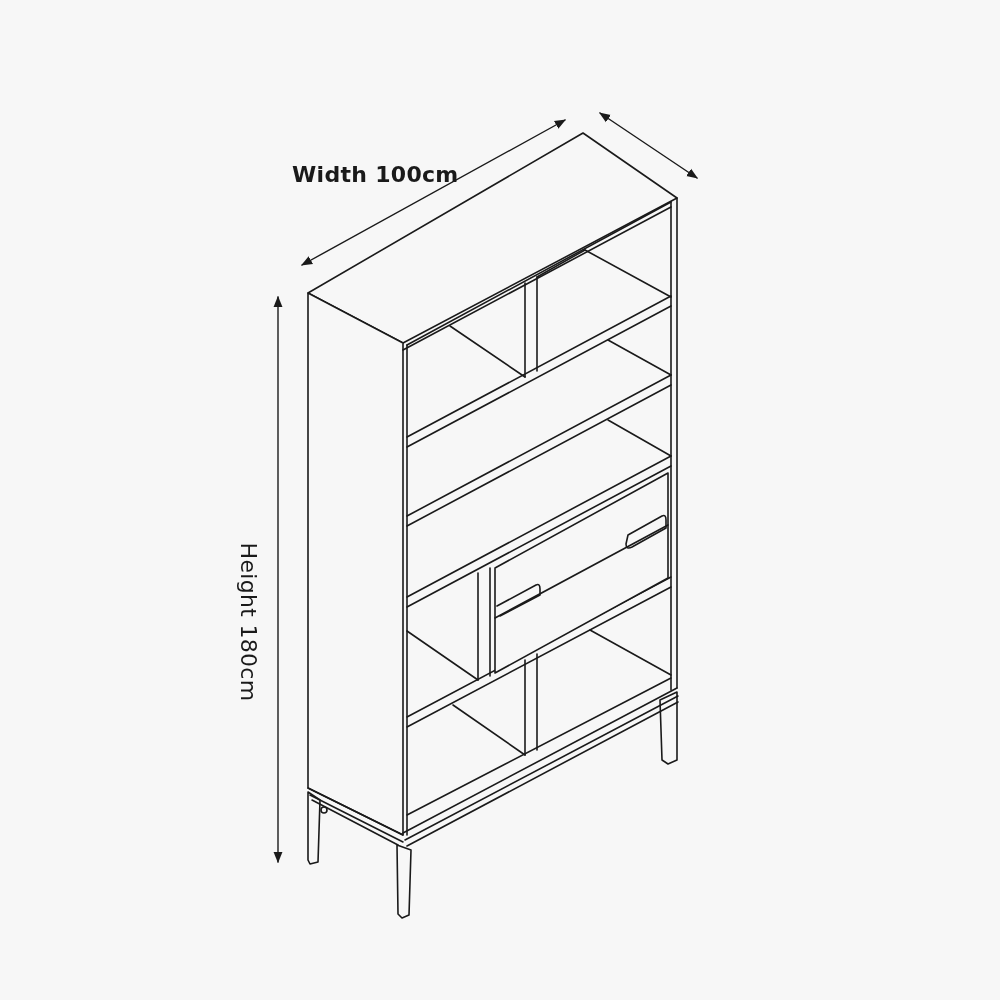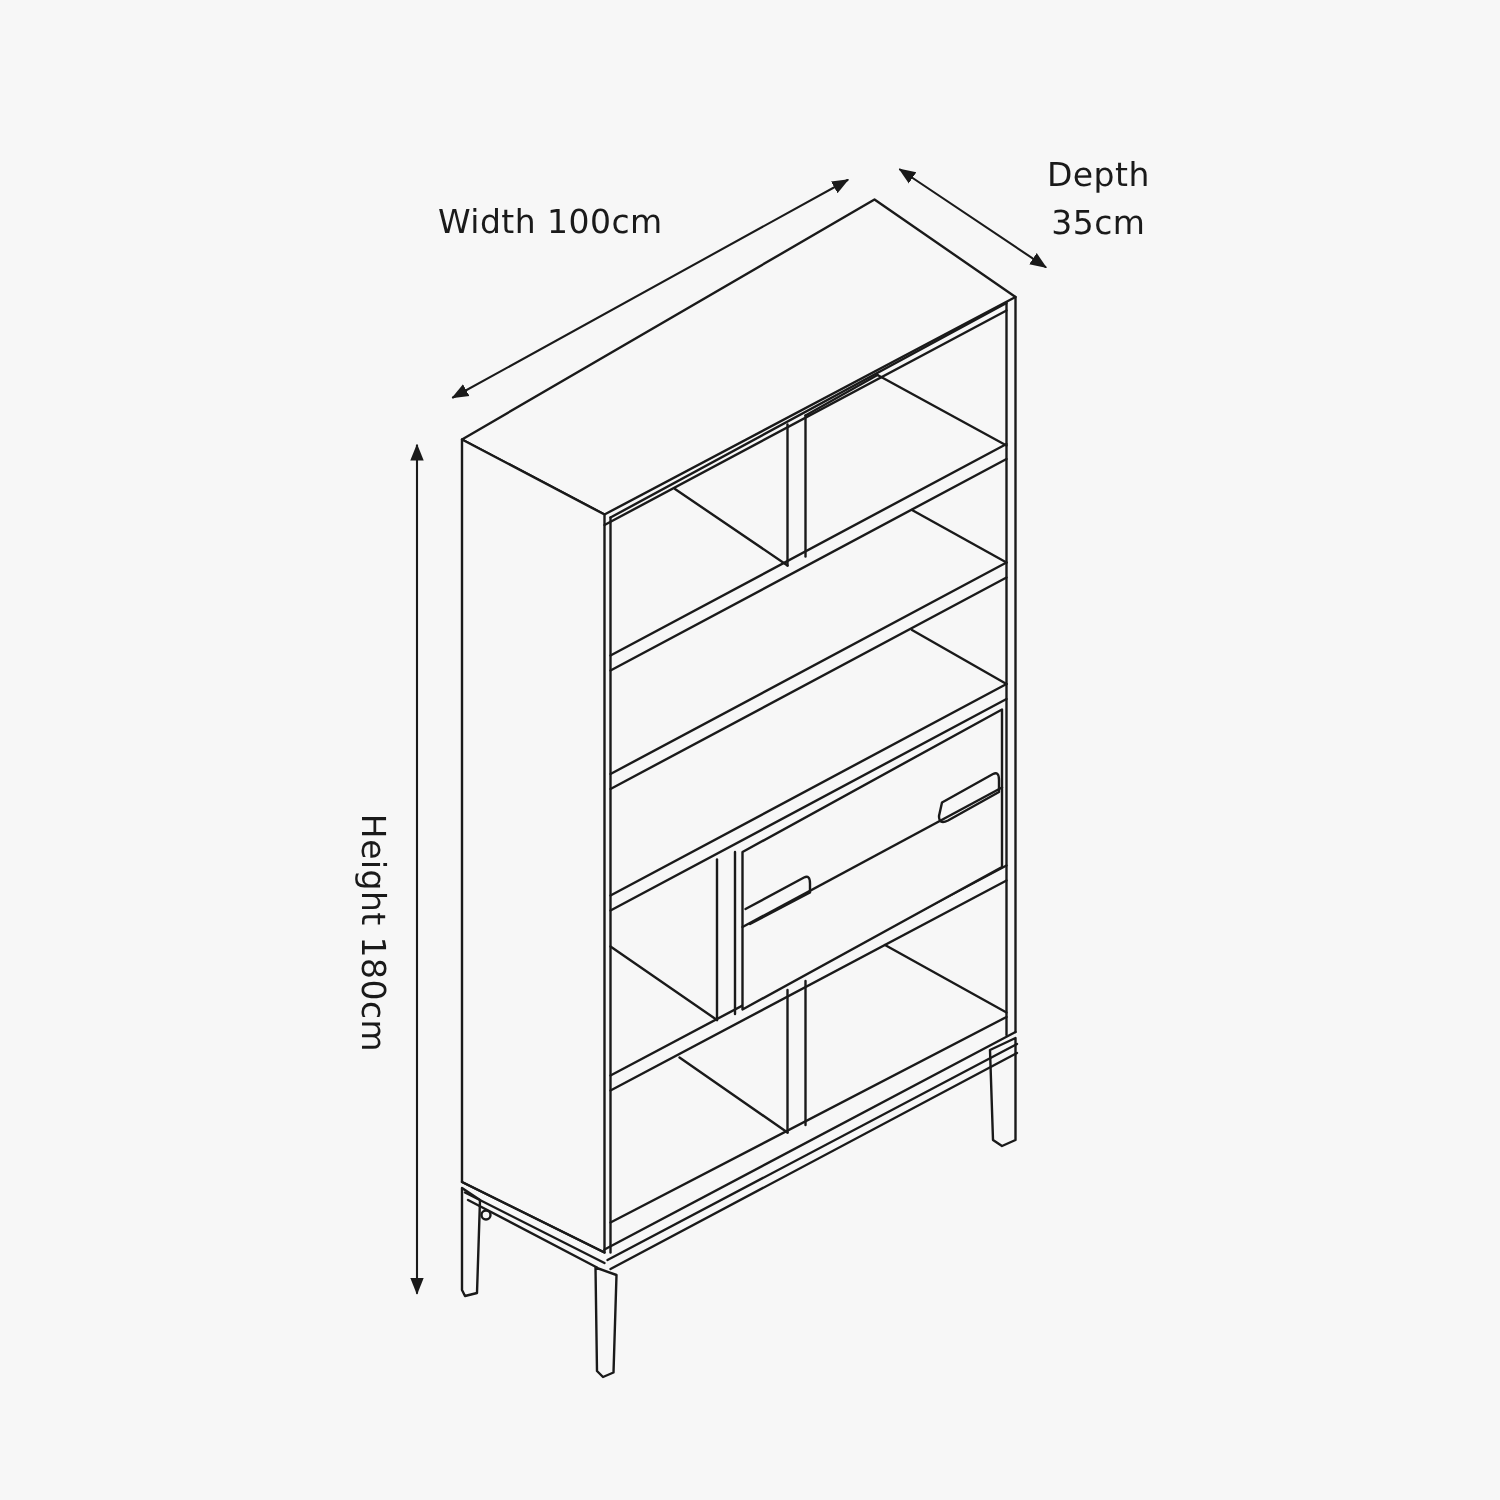--- a/index.html
+++ b/index.html
@@ -1,19 +1,19 @@
 <!DOCTYPE html>
 <html><head>
 <meta charset="utf-8">
 <style>
   html, body { margin:0; padding:0; background:#f7f7f7; }
   #stage { position:relative; width:1000px; height:1000px; background:#f7f7f7; overflow:hidden; }
   svg { position:absolute; left:0; top:0; }
   .lbl { position:absolute; font-family:"DejaVu Sans","Liberation Sans",sans-serif; color:#1a1a1a; font-size:22px; letter-spacing:0.3px; white-space:nowrap; }
-  #width-label { left:292px; top:136px; }
+  #width-label { left:292px; top:162px;font-weight:bold; }
   #depth-label { left:698px; top:102px; line-height:32px; text-align:center; }
   #height-label { left:248px; top:622px; transform-origin:center center; transform:translate(-50%,-50%) rotate(90deg); }
 </style>
 </head>
 <body>
 
 <div id="stage">
   <svg width="1000" height="1000" viewBox="0 0 1000 1000" fill="none" stroke="#1a1a1a" stroke-width="1.6" stroke-linejoin="round" stroke-linecap="round">
     <defs>
       <marker id="arr" viewBox="0 0 10 10" refX="9" refY="5" markerWidth="8" markerHeight="8" orient="auto-start-reverse">
@@ -98,18 +98,14 @@
       <polygon points="308,792 320,800 318,862 310,864 308,860"></polygon>
 
       <polygon points="397,845 411,850 409,915 402,918 398,914"></polygon>
 
       <polygon points="660,700 677,692 677,760 668,764 662,760"></polygon>
       <circle cx="324" cy="810" r="3"></circle>
     </g>
   </svg>
 
   <div class="lbl" id="width-label">Width 100cm</div>
-  <div class="lbl" id="depth-label">
-    <div>Depth</div>
-    <div>35cm</div>
-  </div>
   <div class="lbl" id="height-label">Height 180cm</div>
 </div>
 
 </body></html>

